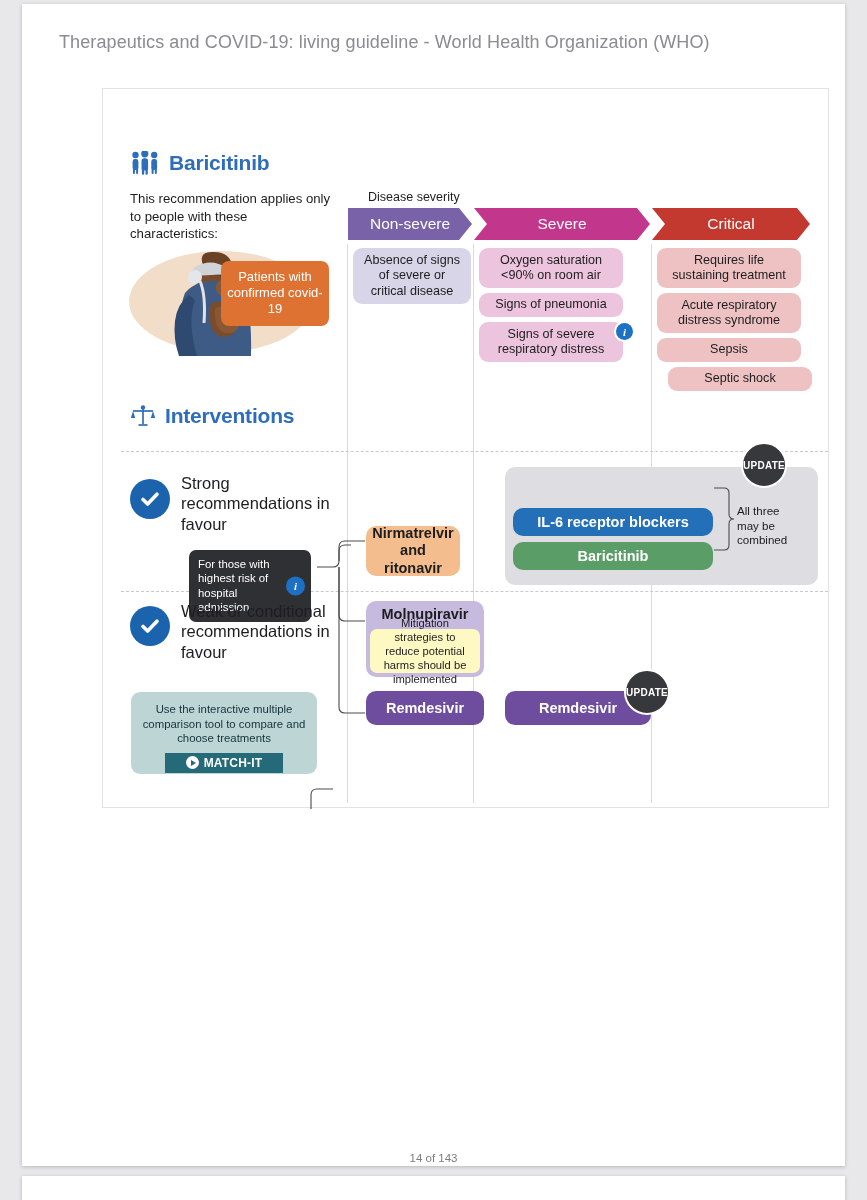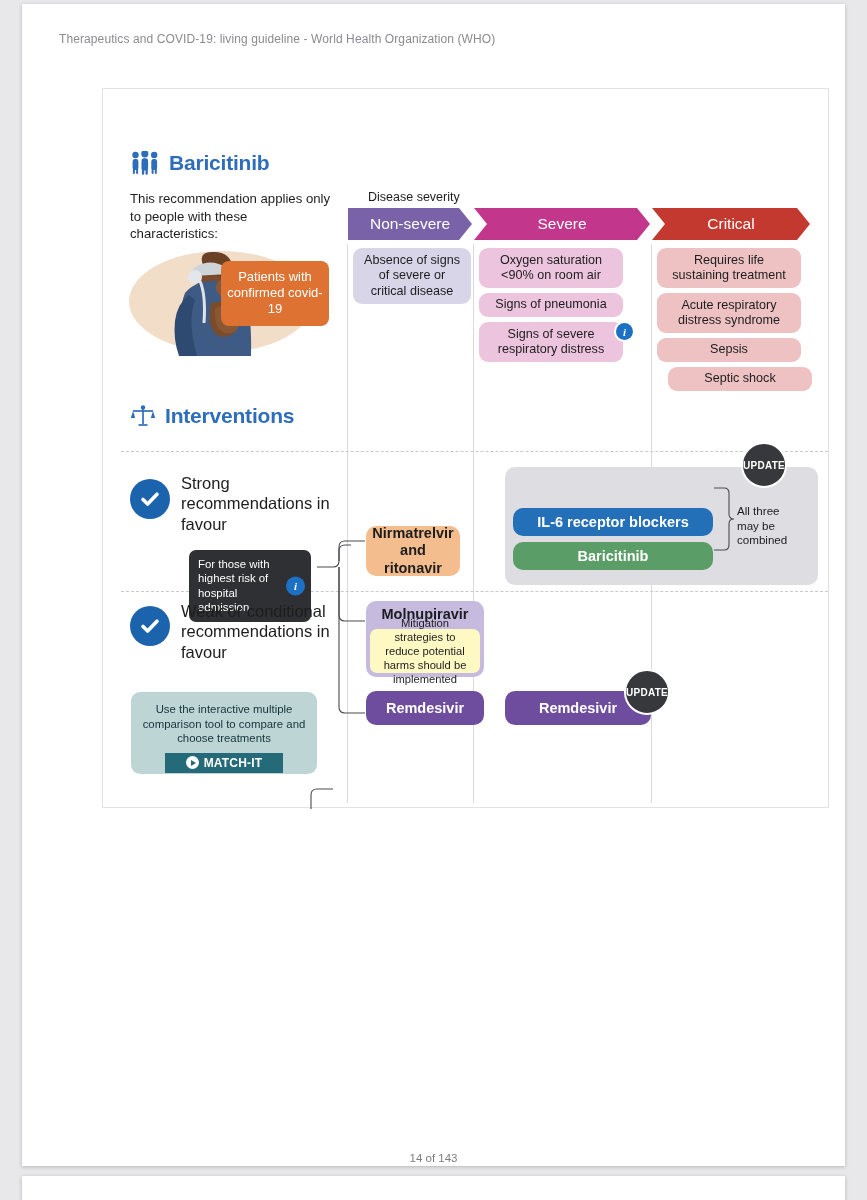--- a/index.html
+++ b/index.html
@@ -25,21 +25,21 @@
     position: absolute;
     left: 22px; top: 1176px;
     width: 823px; height: 60px;
     background: #ffffff;
     box-shadow: 0 1px 4px rgba(0,0,0,.22);
   }
 
   .doc-header {
     position: absolute;
     left: 37px; top: 28px;
-    font-size: 12px;
+    font-size: 18px;
     color: #8b8b90;
     letter-spacing: .1px;
     white-space: nowrap;
   }
 
   .page-footer {
     position: absolute;
     left: 0; right: 0; top: 1148px;
     text-align: center;
     font-size: 11.5px;

